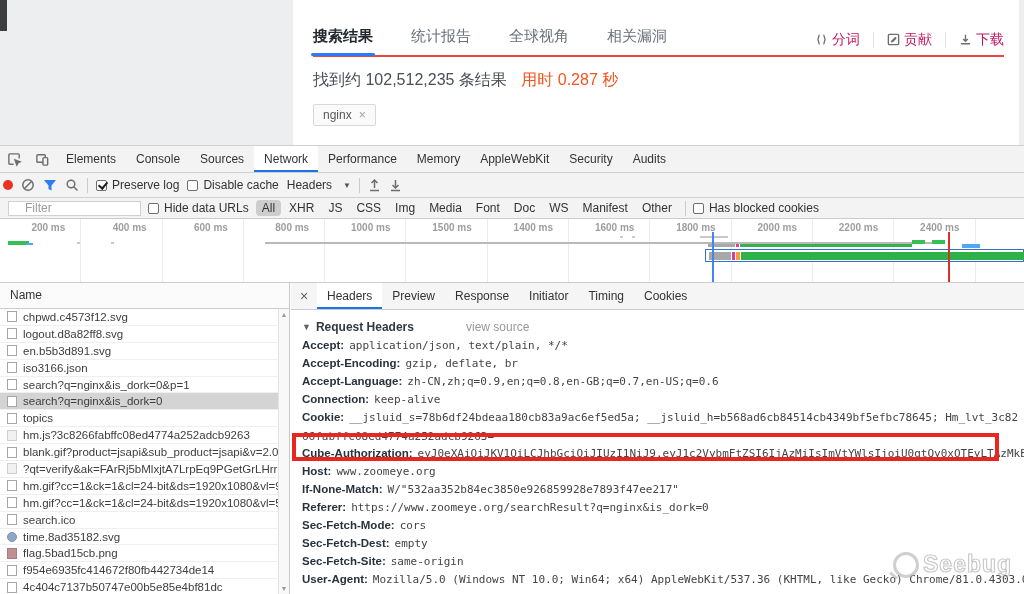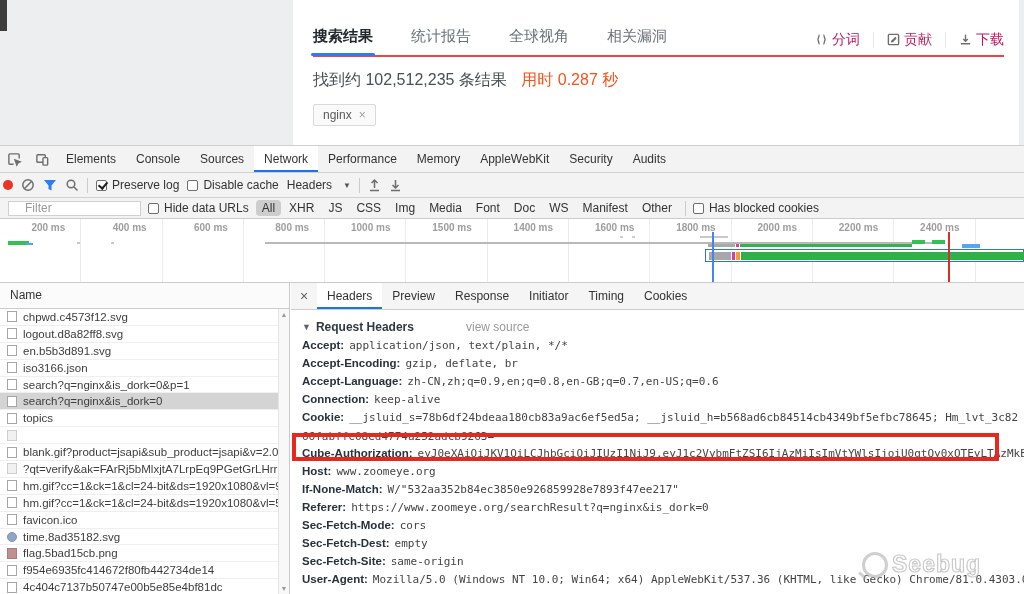--- a/index.html
+++ b/index.html
@@ -76,21 +76,21 @@
   .tri { font-size:9px; color:#5f6368; margin-right:5px; }
   .section-title { font-weight:bold; color:#303942; }
   .view-source { color:#999; margin-left:52px; }
   .hdr-line { height:18px; line-height:18px; white-space:nowrap; overflow:hidden; font-size:11.5px; }
   .hdr-line.cookie { height:36px; white-space:normal; word-break:break-all; line-height:18px; overflow:hidden; }
   .hdr-name { font-weight:bold; color:#28323c; }
   .hdr-name::after { content:":"; }
   .hdr-value { font-family:"DejaVu Sans Mono", monospace; font-size:11px; color:#444; margin-left:5px; }
   .red-box { position:absolute; left:1px; top:150px; width:707px; height:28px; border:4px solid #e8271f; pointer-events:none; }
 
-  .watermark { position:absolute; left:862px; top:551px; display:flex; align-items:center; gap:4px; opacity:.55;text-align:center; }
+  .watermark { position:absolute; left:893px; top:551px; display:flex; align-items:center; gap:4px; opacity:.55;text-align:center; }
   .wm-ring { width:26px; height:26px; border:3px solid #a8a8a8; border-radius:50%; position:relative; background:transparent; }
   .wm-ring::after { content:""; position:absolute; left:-7px; bottom:-2px; width:9px; height:3px; background:#a8a8a8; transform:rotate(40deg); }
   .wm-text { font-size:23px; font-weight:bold; letter-spacing:1px; color:transparent; -webkit-text-stroke:1.2px #a0a0a0; }
   @supports not (-webkit-text-stroke:1px black) { .wm-text { color:#ababab; } }
 
   svg.gicon { stroke:#6e6e6e; fill:none; stroke-width:1.5; }
 </style>
 </head>
 <body>
 
@@ -301,40 +301,41 @@
         <div class="req-row selected" data-icon="doc">
         <span class="req-icon"></span>
         <span class="req-label">search?q=nginx&amp;is_dork=0</span>
       </div>
         <div class="req-row" data-icon="doc">
         <span class="req-icon"></span>
         <span class="req-label">topics</span>
       </div>
         <div class="req-row" data-icon="faded">
         <span class="req-icon"></span>
+        <span class="req-label">hm.js?3c8266fabffc08ed4774a252adcb9263</span>
       </div>
         <div class="req-row" data-icon="doc">
         <span class="req-icon"></span>
         <span class="req-label">blank.gif?product=jsapi&amp;sub_product=jsapi&amp;v=2.0&amp;su...</span>
       </div>
         <div class="req-row" data-icon="faded">
         <span class="req-icon"></span>
         <span class="req-label">?qt=verify&amp;ak=FArRj5bMlxjtA7LrpEq9PGetGrLHrrix&amp;callb</span>
       </div>
         <div class="req-row" data-icon="doc">
         <span class="req-icon"></span>
         <span class="req-label">hm.gif?cc=1&amp;ck=1&amp;cl=24-bit&amp;ds=1920x1080&amp;vl=969&amp;</span>
       </div>
         <div class="req-row" data-icon="doc">
         <span class="req-icon"></span>
         <span class="req-label">hm.gif?cc=1&amp;ck=1&amp;cl=24-bit&amp;ds=1920x1080&amp;vl=538&amp;</span>
       </div>
         <div class="req-row" data-icon="doc">
         <span class="req-icon"></span>
-        <span class="req-label">favicon.ico</span>
+        <span class="req-label">search.ico</span>
       </div>
         <div class="req-row" data-icon="time">
         <span class="req-icon"></span>
         <span class="req-label">time.8ad35182.svg</span>
       </div>
         <div class="req-row" data-icon="img">
         <span class="req-icon"></span>
         <span class="req-label">flag.5bad15cb.png</span>
       </div>
         <div class="req-row" data-icon="doc">

